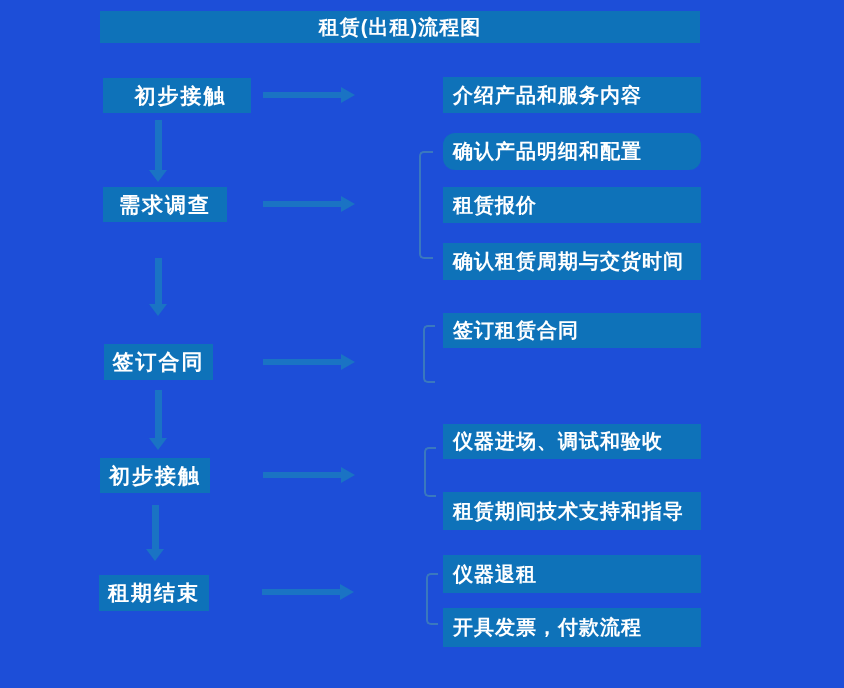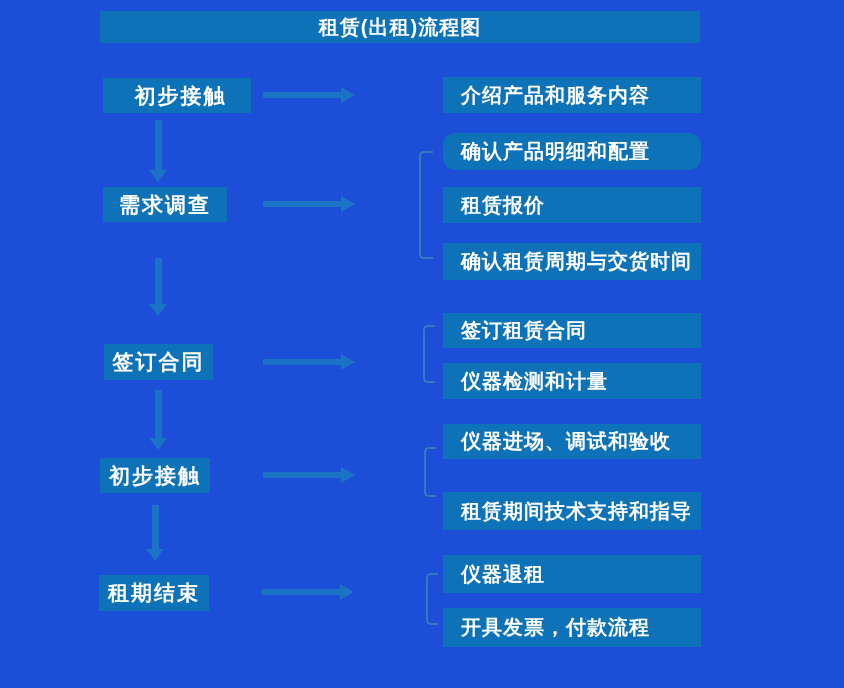--- a/index.html
+++ b/index.html
@@ -38,21 +38,21 @@
     white-space: nowrap;
   }
   .output-box {
     position: absolute;
     left: 443px; width: 258px;
     background: var(--box);
     color: #ffffff;
     font-weight: bold;
     font-size: 20px;
     display: flex; align-items: center;
-    padding-left: 18px;
+    padding-left: 10px;
     letter-spacing: 1px;
     white-space: nowrap;
   }
   .h-arrow { position: absolute; width: 92px; height: 16px; }
   .h-arrow .stem {
     position: absolute; left: 0; top: 5px; width: 80px; height: 6px;
     background: var(--arrow);
   }
   .h-arrow .head {
     position: absolute; left: 78px; top: 0; width: 0; height: 0;
@@ -156,23 +156,20 @@
   <div class="output-box" style="top:187px; height:36px;">
     <span>租赁报价</span>
   </div>
   <div class="output-box" style="top:243px; height:37px;">
     <span>确认租赁周期与交货时间</span>
   </div>
 
   <div class="output-box" style="top:313px; height:35px;">
     <span>签订租赁合同</span>
   </div>
-  <div class="output-box" style="top:363px; height:36px;">
-    <span>仪器检测和计量</span>
-  </div>
 
   <div class="output-box" style="top:424px; height:35px;">
     <span>仪器进场、调试和验收</span>
   </div>
   <div class="output-box" style="top:492px; height:38px;">
     <span>租赁期间技术支持和指导</span>
   </div>
 
   <div class="output-box" style="top:555px; height:38px;">
     <span>仪器退租</span>

